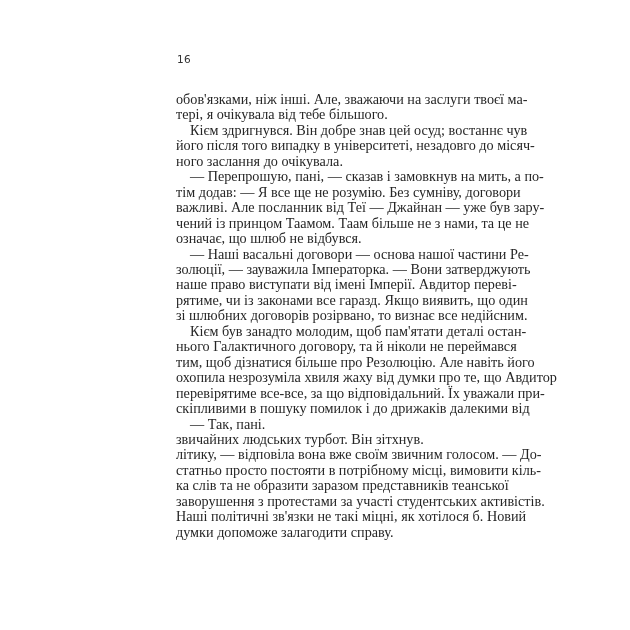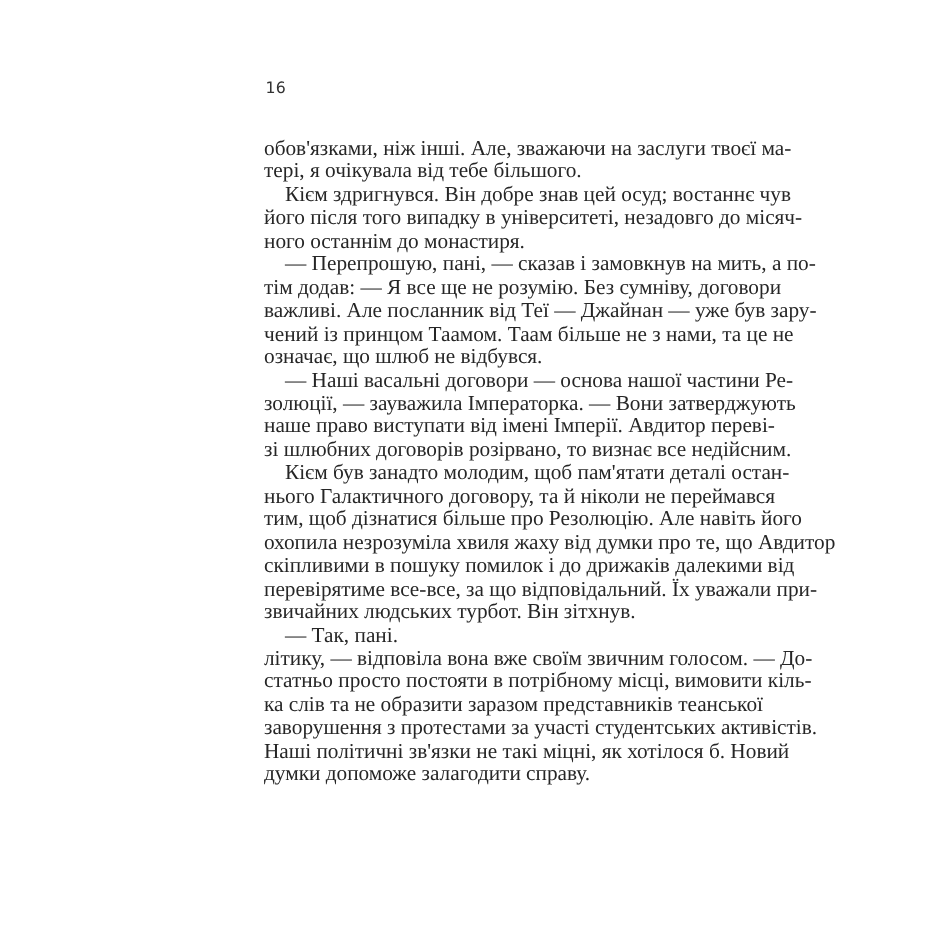--- a/index.html
+++ b/index.html
@@ -55,38 +55,39 @@
 </head>
 <body>
 
 <div class="page">
   <div class="page-number">16</div>
   <div class="text-block">
     <span class="line">обов'язками, ніж інші. Але, зважаючи на заслуги твоєї ма-</span>
     <span class="line last">тері, я очікувала від тебе більшого.</span>
     <span class="line indent">Кієм здригнувся. Він добре знав цей осуд; востаннє чув</span>
     <span class="line">його після того випадку в університеті, незадовго до місяч-</span>
-    <span class="line last">ного останнім до монастиря.</span>
+    <span class="line last">ного заслання до очікувала.</span>
     <span class="line indent">— Перепрошую, пані, — сказав і замовкнув на мить, а по-</span>
     <span class="line">тім додав: — Я все ще не розумію. Без сумніву, договори</span>
     <span class="line">важливі. Але посланник від Теї — Джайнан — уже був зару-</span>
     <span class="line">чений із принцом Таамом. Таам більше не з нами, та це не</span>
     <span class="line last">означає, що шлюб не відбувся.</span>
     <span class="line indent">— Наші васальні договори — основа нашої частини Ре-</span>
     <span class="line">золюції, — зауважила Імператорка. — Вони затверджують</span>
     <span class="line">наше право виступати від імені Імперії. Авдитор переві-</span>
+    <span class="line">рятиме, чи із законами все гаразд. Якщо виявить, що один</span>
     <span class="line last">зі шлюбних договорів розірвано, то визнає все недійсним.</span>
     <span class="line indent">Кієм був занадто молодим, щоб пам'ятати деталі остан-</span>
     <span class="line">нього Галактичного договору, та й ніколи не переймався</span>
     <span class="line">тим, щоб дізнатися більше про Резолюцію. Але навіть його</span>
     <span class="line">охопила незрозуміла хвиля жаху від думки про те, що Авдитор</span>
+    <span class="line">перевірятиме все-все, за що відповідальний. Їх уважали при-</span>
     <span class="line">скіпливими в пошуку помилок і до дрижаків далекими від</span>
-    <span class="line">перевірятиме все-все, за що відповідальний. Їх уважали при-</span>
+    <span class="line indent last">— Так, пані.</span>
     <span class="line last">звичайних людських турбот. Він зітхнув.</span>
-    <span class="line indent last">— Так, пані.</span>
     <span class="line">літику, — відповіла вона вже своїм звичним голосом. — До-</span>
     <span class="line">статньо просто постояти в потрібному місці, вимовити кіль-</span>
     <span class="line">ка слів та не образити заразом представників теанської</span>
     <span class="line">заворушення з протестами за участі студентських активістів.</span>
     <span class="line">Наші політичні зв'язки не такі міцні, як хотілося б. Новий</span>
     <span class="line last">думки допоможе залагодити справу.</span>
   </div>
 </div>
 
 </body></html>

